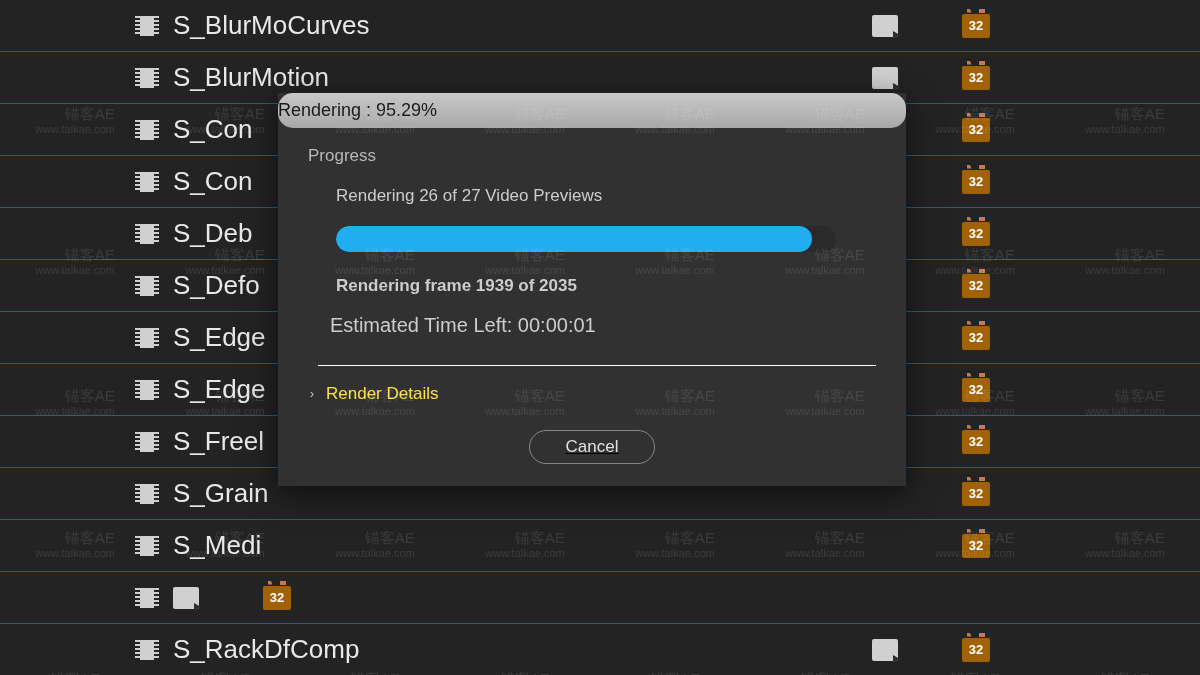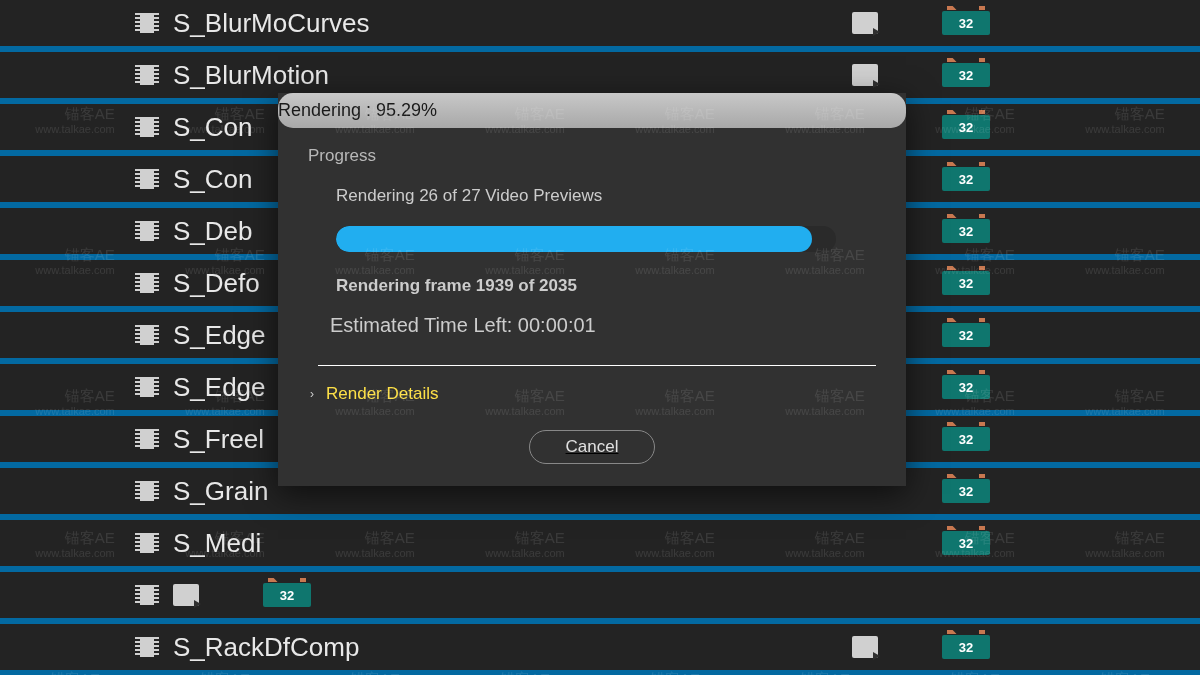--- a/index.html
+++ b/index.html
@@ -15,21 +15,21 @@
       overflow: hidden;
       position: relative;
     }
     .list-container {
       padding-top: 0;
     }
     .list-row {
       display: flex;
       align-items: center;
       height: 52px;
-      border-bottom: 6px solid #0369a1;
+      border-bottom: 1px solid #0369a1;
       padding-left: 135px;
     }
     .film-icon {
       width: 24px;
       height: 20px;
       background: #d0d0d0;
       margin-right: 14px;
       position: relative;
       border-radius: 2px;
     }
@@ -72,23 +72,23 @@
       position: absolute;
       right: -2px;
       bottom: -2px;
       width: 0;
       height: 0;
       border-left: 7px solid #303030;
       border-top: 4px solid transparent;
       border-bottom: 4px solid transparent;
     }
     .badge-32 {
-      width: 48px;
+      width: 28px;
       height: 24px;
-      background: #0f766e;
+      background: #a16207;
       color: #ffffff;
       font-size: 13px;
       font-weight: bold;
       display: flex;
       align-items: center;
       justify-content: center;
       border-radius: 2px;
       position: relative;
     }
     .badge-32::before {

